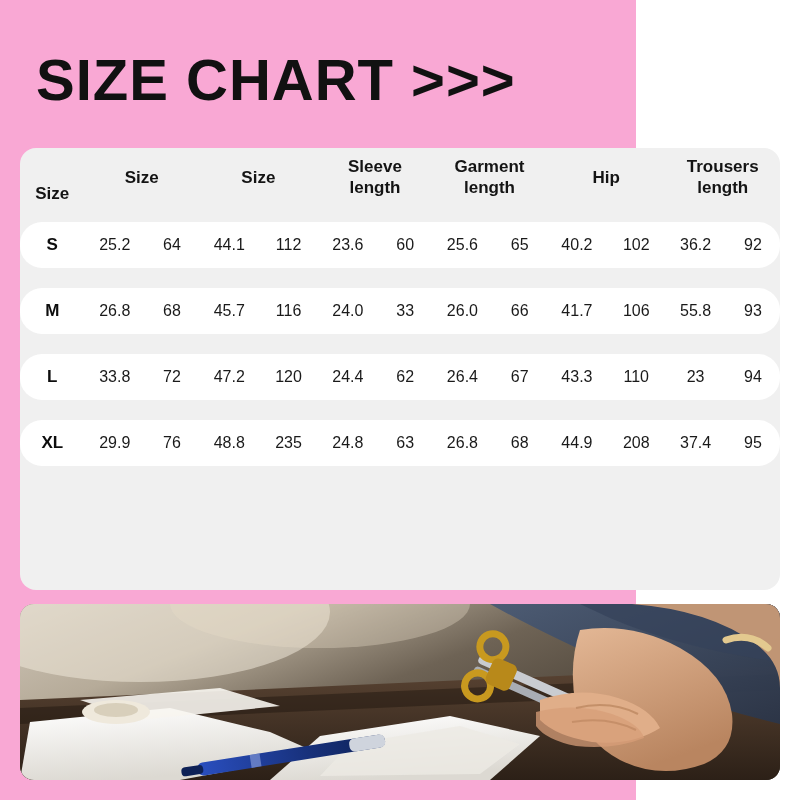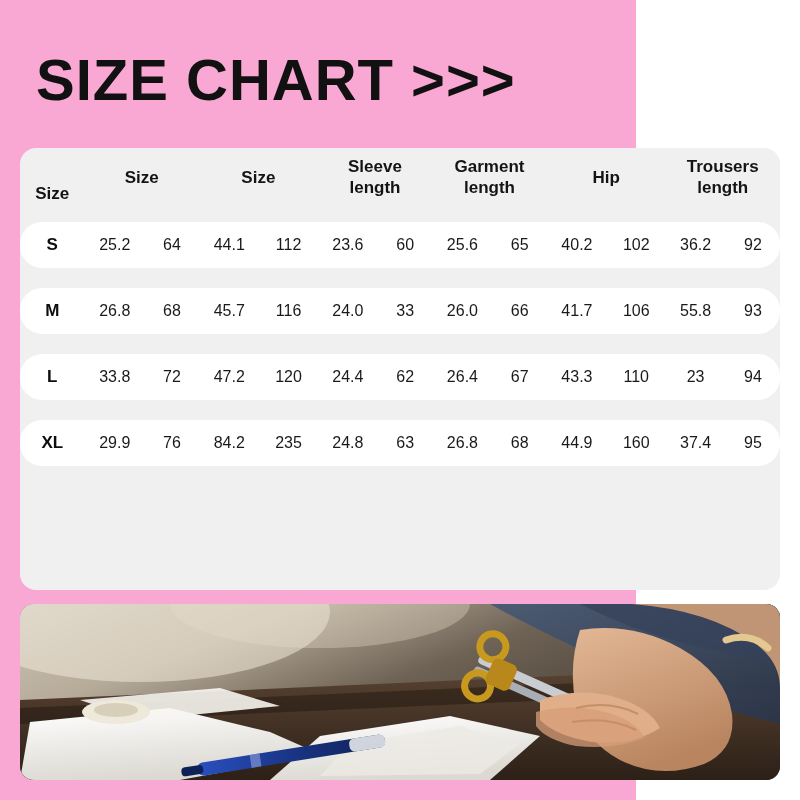--- a/index.html
+++ b/index.html
@@ -240,28 +240,28 @@
           <td class="row-val">94</td>
         </tr>
         <tr class="spacer-row">
             <td colspan="13"></td>
           </tr>
 
         <tr class="pill-row">
           <td class="row-size">XL</td>
           <td class="row-val">29.9</td>
           <td class="row-val">76</td>
-          <td class="row-val">84.2</td>
+          <td class="row-val">48.8</td>
           <td class="row-val">235</td>
           <td class="row-val">24.8</td>
           <td class="row-val">63</td>
           <td class="row-val">26.8</td>
           <td class="row-val">68</td>
           <td class="row-val">44.9</td>
-          <td class="row-val">160</td>
+          <td class="row-val">208</td>
           <td class="row-val">37.4</td>
           <td class="row-val">95</td>
         </tr>
       </tbody>
     </table>
   </div>
 
   <div class="photo">
     <svg viewBox="0 0 760 176" preserveAspectRatio="xMidYMid slice">
       <defs>

